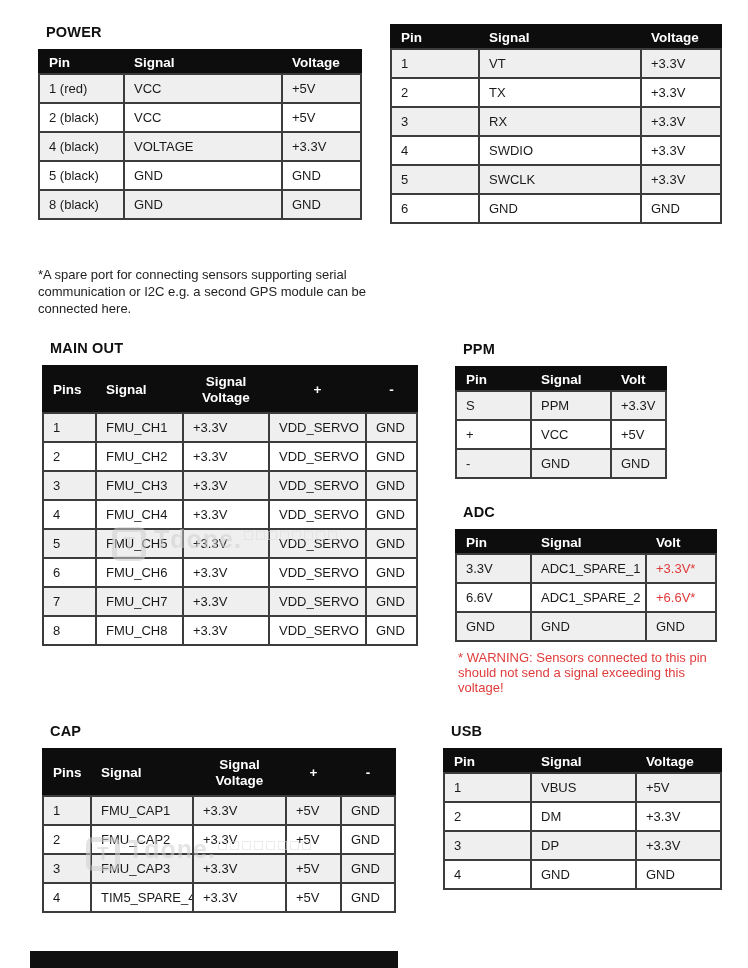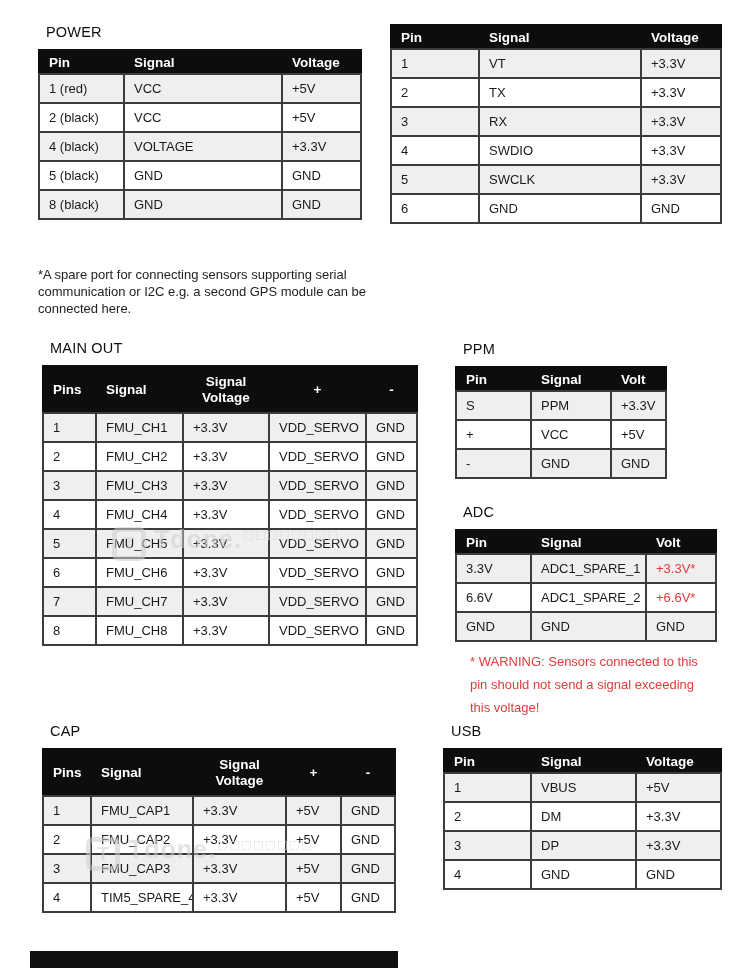--- a/index.html
+++ b/index.html
@@ -1,32 +1,32 @@
 <!DOCTYPE html>
 <html><head>
 <meta charset="utf-8">
 <style>
   *{box-sizing:border-box;margin:0;padding:0}
   html,body{background:#fff}
   body{width:748px;height:968px;position:relative;overflow:hidden;
        font-family:"Liberation Sans","DejaVu Sans",sans-serif;color:#1a1a1a}
   .sec{position:absolute}
-  .sec h3{font-size:14.5px;font-weight:400;color:#101010;margin:0 0 9px 8px;letter-spacing:.2px}
+  .sec h3{font-size:14.5px;font-weight:700;color:#101010;margin:0 0 9px 8px;letter-spacing:.2px}
   table.tbl{border-collapse:collapse;table-layout:fixed;width:100%}
   .tbl th,.tbl td{border:2px solid #3c3c3c;font-size:13px;padding:0 9px;height:29px;
                   overflow:hidden;white-space:nowrap;text-align:left;vertical-align:middle}
   .tbl thead th{background:#0d0d0d;color:#fff;border-color:#0d0d0d #0d0d0d #3c3c3c #0d0d0d;
                 font-weight:600;font-size:13.5px;height:24px}
   .tbl tbody tr:nth-child(odd) td{background:#efefef}
   .tbl tbody tr:nth-child(even) td{background:#fff}
   .tbl5 thead th{height:47px;white-space:normal;line-height:16px}
   .tbl5 thead th:nth-child(n+3){text-align:center}
   .red-text{color:#e03b3b}
   .note{position:absolute;font-size:13px;line-height:17px;color:#222}
-  .warning{font-size:13px;line-height:23px;color:#e03b3b;margin-top:8px;margin-left:15px;white-space:normal}
+  .warning{font-size:13px;line-height:15px;color:#e03b3b;margin-top:8px;margin-left:3px;white-space:normal}
   
   .tbl-power th:nth-child(1){width:85px}.tbl-power th:nth-child(2){width:158px}.tbl-power th:nth-child(3){width:79px}
   .tbl-fmu th:nth-child(1){width:88px}.tbl-fmu th:nth-child(2){width:162px}.tbl-fmu th:nth-child(3){width:80px}
   .tbl-main th:nth-child(1){width:53px}.tbl-main th:nth-child(2){width:87px}.tbl-main th:nth-child(3){width:86px}
   .tbl-main th:nth-child(4){width:97px}.tbl-main th:nth-child(5){width:51px}
   .tbl-ppm th:nth-child(1){width:75px}.tbl-ppm th:nth-child(2){width:80px}.tbl-ppm th:nth-child(3){width:55px}
   .tbl-adc th:nth-child(1){width:75px}.tbl-adc th:nth-child(2){width:115px}.tbl-adc th:nth-child(3){width:70px}
   .tbl-cap th:nth-child(1){width:48px}.tbl-cap th:nth-child(2){width:102px}.tbl-cap th:nth-child(3){width:93px}
   .tbl-cap th:nth-child(4){width:55px}.tbl-cap th:nth-child(5){width:54px}
   .tbl-usb th:nth-child(1){width:87px}.tbl-usb th:nth-child(2){width:105px}.tbl-usb th:nth-child(3){width:85px}

